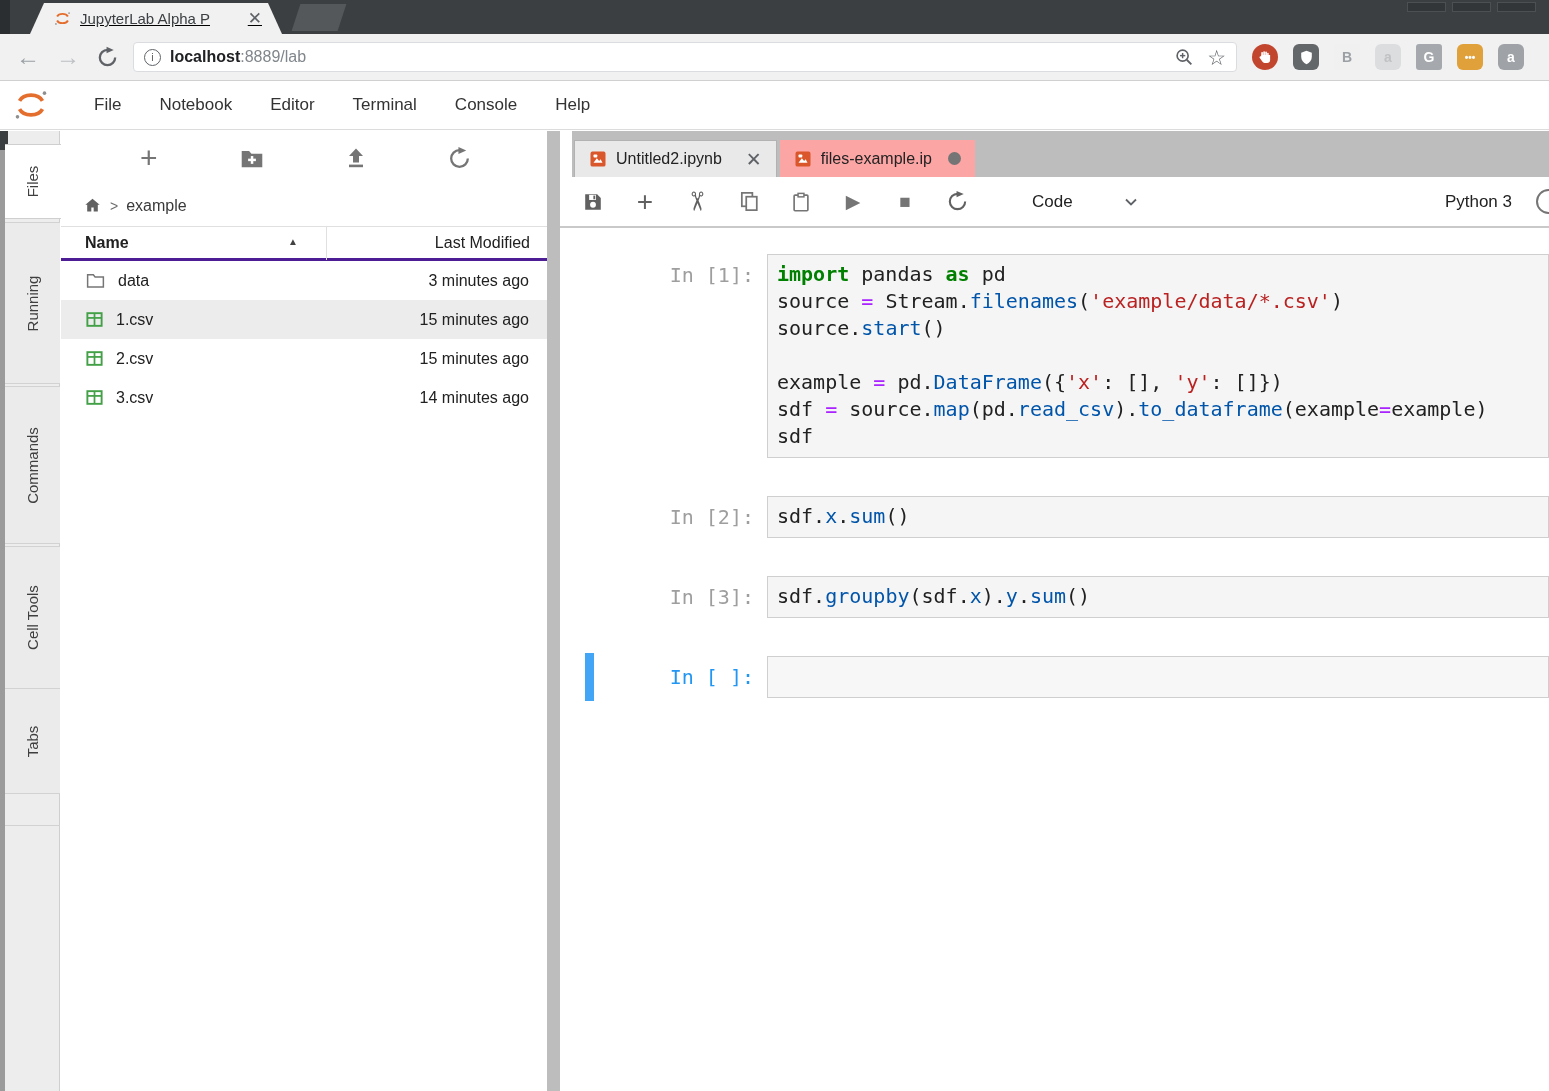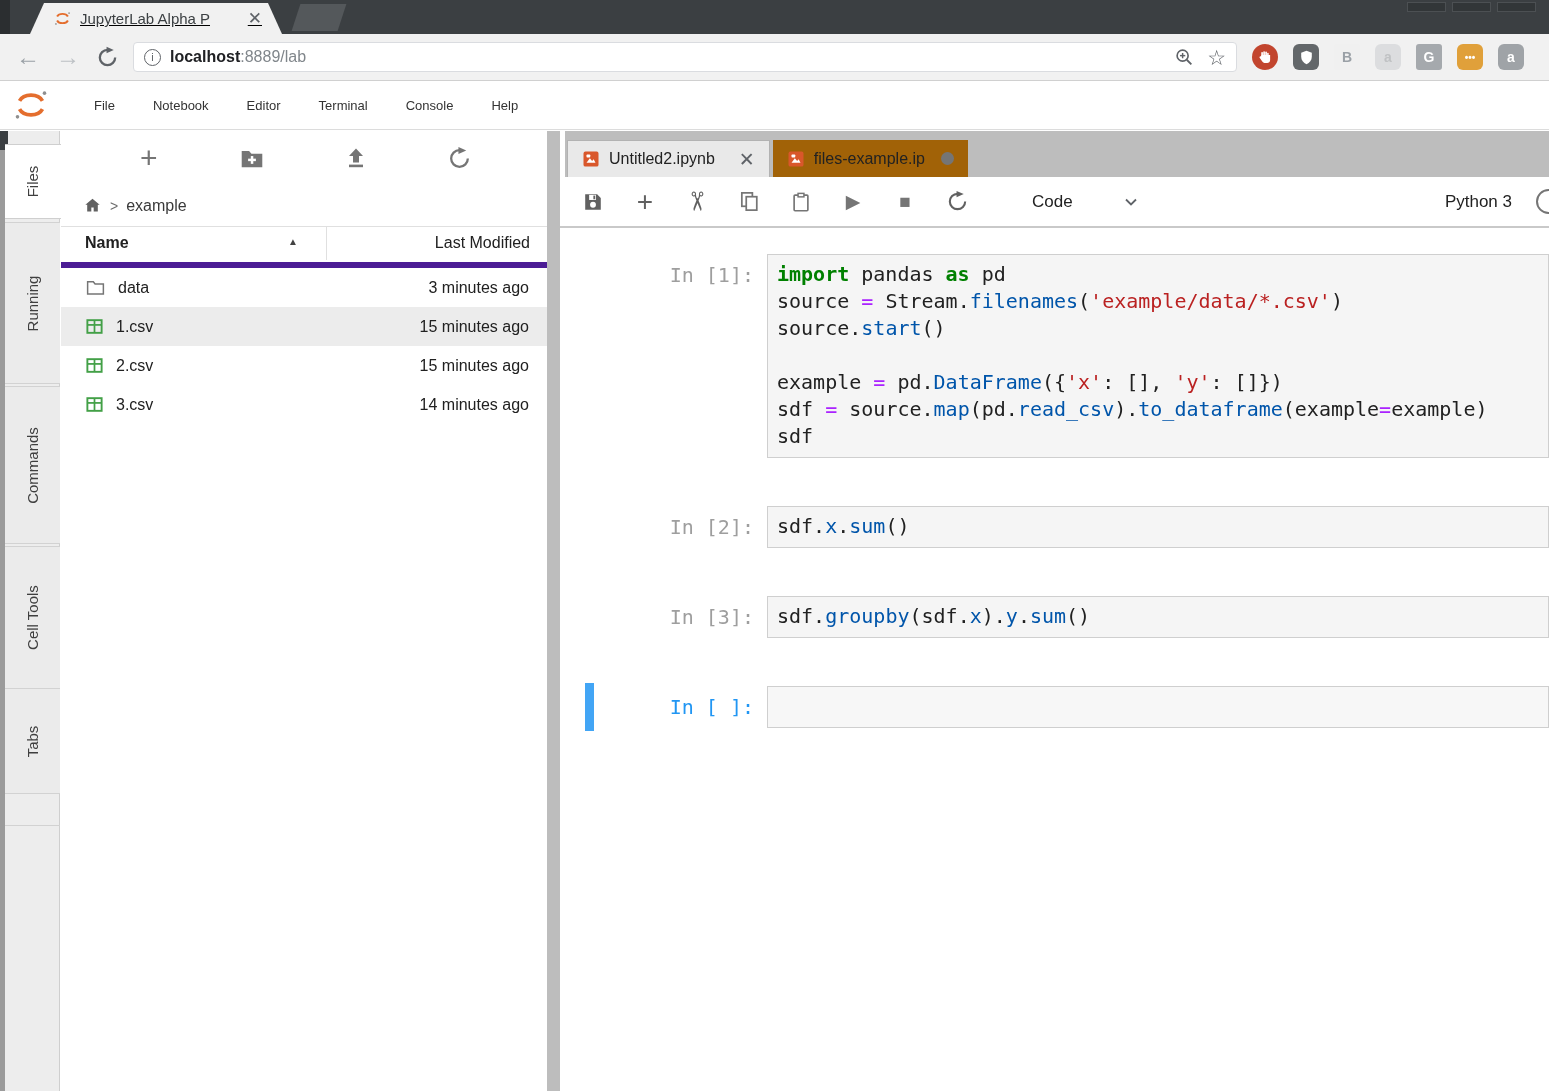--- a/index.html
+++ b/index.html
@@ -34,77 +34,77 @@
   .star{font-size:21px;color:#5f6368;line-height:21px;}
   #extensions{display:flex;align-items:center;gap:15px;margin-left:15px;}
   .ext{width:26px;height:26px;display:flex;align-items:center;justify-content:center;
     font-weight:bold;font-size:14px;}
 
   
   #menubar{position:absolute;left:0;top:81px;width:100%;height:49px;background:#fff;
     border-bottom:1px solid #dcdcdc;display:flex;align-items:center;box-sizing:border-box;}
   #jlogo{margin-left:13px;display:flex;}
   #menu-items{display:flex;margin-left:26px;}
-  .menu-item{font-size:13px;color:#333;padding:0 19px;}
+  .menu-item{font-size:17px;color:#333;padding:0 19px;}
 
   
   #app{position:absolute;left:0;top:131px;width:100%;height:960px;}
 
   #side-strip{position:absolute;left:0;top:0;width:60px;height:100%;background:#ededed;border-right:1px solid #cfcfcf;box-sizing:border-box;}
   #side-strip .edge{position:absolute;left:0;top:0;width:5px;height:100%;background:#9b9b9b;}
   #side-strip .edge-dark{position:absolute;left:0;top:0;width:8px;height:19px;background:#3a3e41;}
   .side-tab{position:absolute;left:5px;width:55px;background:#ebebeb;border-top:1px solid #d2d2d2;border-bottom:1px solid #d2d2d2;
     display:flex;align-items:center;justify-content:center;box-sizing:border-box;}
   .side-tab.active{background:#ffffff;width:56px;border-color:#cfcfcf;}
   .side-tab .vlabel{transform:rotate(-90deg);white-space:nowrap;font-size:15px;color:#3f3f3f;}
   .side-divider{position:absolute;left:5px;width:55px;border-top:1px solid #d2d2d2;}
 
   #filepanel{position:absolute;left:61px;top:0;width:486px;height:100%;background:#fff;}
   #fb-toolbar{height:54px;display:flex;align-items:center;justify-content:space-around;padding:0 36px;}
   .fb-btn{display:flex;align-items:center;justify-content:center;width:30px;height:30px;}
   .fb-plus{font-size:30px;color:#757575;font-weight:normal;line-height:30px;}
   #fb-breadcrumb{height:41px;display:flex;align-items:center;padding-left:22px;gap:8px;font-size:16px;}
   #fb-breadcrumb .sep{color:#6d6d6d;font-size:14px;}
   #fb-breadcrumb .crumb{color:#3a3a3a;}
-  #fb-header{position:relative;height:42px;border-top:1px solid #e0e0e0;border-bottom:6px solid #4c1d95;font-size:16px;box-sizing:border-box;}
+  #fb-header{position:relative;height:35px;border-top:1px solid #e0e0e0;border-bottom:3px solid #4c1d95;font-size:16px;box-sizing:border-box;}
   #fb-header .col-name{position:absolute;left:24px;top:7px;font-weight:bold;color:#212121;}
   #fb-header .sort-caret{position:absolute;left:227px;top:9px;font-size:10px;color:#424242;}
   #fb-header .col-sep{position:absolute;left:265px;top:0;width:1px;height:33px;background:#e0e0e0;}
   #fb-header .col-mod{position:absolute;right:17px;top:7px;color:#212121;}
   .fb-row{height:39px;display:flex;align-items:center;padding:0 18px 0 24px;font-size:16px;color:#212121;}
   .fb-row.selected{background:#ececec;}
   .fb-row .fname{margin-left:12px;}
   .fb-row .fmod{margin-left:auto;}
 
   #splitter{position:absolute;left:547px;top:0;width:13px;height:100%;background:#bdbdbd;}
 
   #dock{position:absolute;left:560px;top:0;right:0;height:100%;background:#fff;}
-  #dock-tabbar{position:absolute;left:5px;top:0;right:0;height:46px;background:#bdbdbd;display:flex;align-items:flex-end;padding-left:2px;box-sizing:border-box;}
+  #dock-tabbar{position:absolute;left:12px;top:0;right:0;height:46px;background:#bdbdbd;display:flex;align-items:flex-end;padding-left:2px;box-sizing:border-box;}
   .dtab{height:37px;display:flex;align-items:center;padding:0 14px;font-size:16px;color:#222;box-sizing:border-box;margin-right:3px;}
   .dtab.inactive{background:#e9e9e9;border:1px solid #b2b2b2;border-bottom:none;}
-  .dtab.active{background:#a16207;text-align:center;}
+  .dtab.active{background:#fca5a5;text-align:center;}
   .dtab .dlabel{margin-left:9px;white-space:nowrap;}
   .dtab .dclose{margin-left:24px;color:#5f6368;font-size:19px;}
   .dtab .ddot{margin-left:16px;width:13px;height:13px;border-radius:50%;background:#757575;}
 
   #nb-toolbar{position:absolute;left:0;top:46px;right:0;height:51px;background:#fff;border-bottom:2px solid #c9c9c9;
     display:flex;align-items:center;padding-left:18px;box-sizing:border-box;}
   .tb-btn{width:30px;margin-right:22px;display:flex;align-items:center;justify-content:center;}
   .tb-plus{font-size:28px;line-height:28px;color:#616161;}
   .tb-cut{font-size:26px;color:#616161;transform:rotate(90deg);}
   .tb-run{font-size:19px;color:#757575;}
   .tb-stop{font-size:19px;color:#757575;}
   #celltype-dd{margin-left:38px;display:flex;align-items:center;font-size:17px;color:#222;}
   #celltype-dd .chev{margin-left:50px;display:flex;}
   #kernel-area{margin-left:auto;display:flex;align-items:center;}
   #kernel-name{font-size:17px;color:#222;}
   #kernel-status{width:21px;height:21px;border:2px solid #757575;border-radius:50%;background:#fff;margin-left:24px;margin-right:-12px;}
 
   #nb-content{position:absolute;left:0;top:99px;right:0;bottom:0;background:#fff;overflow:hidden;padding-top:24px;}
-  .cell{display:flex;margin-bottom:48px;position:relative;justify-content:center;}
+  .cell{display:flex;margin-bottom:38px;position:relative;justify-content:center;}
   .cell .collapser{position:absolute;left:25px;top:-3px;bottom:-3px;width:9px;background:transparent;}
   .cell.active .collapser{background:#42a5f5;}
   .cell .prompt{width:207px;box-sizing:border-box;text-align:right;padding-right:13px;padding-top:8px;
     font-family:"DejaVu Sans Mono",monospace;font-size:20px;line-height:27px;color:#9e9e9e;}
   .cell.active .prompt{color:#2196f3;}
   .cell .input{flex:1;background:#f5f5f5;border:1px solid #cfcfcf;padding:6px 0 7px 9px;
     font-family:"DejaVu Sans Mono",monospace;font-size:20px;line-height:27px;color:#212121;}
   .cell.active .input{background:#f7f7f7;}
   .code-line{height:27px;white-space:pre;}
 </style>

